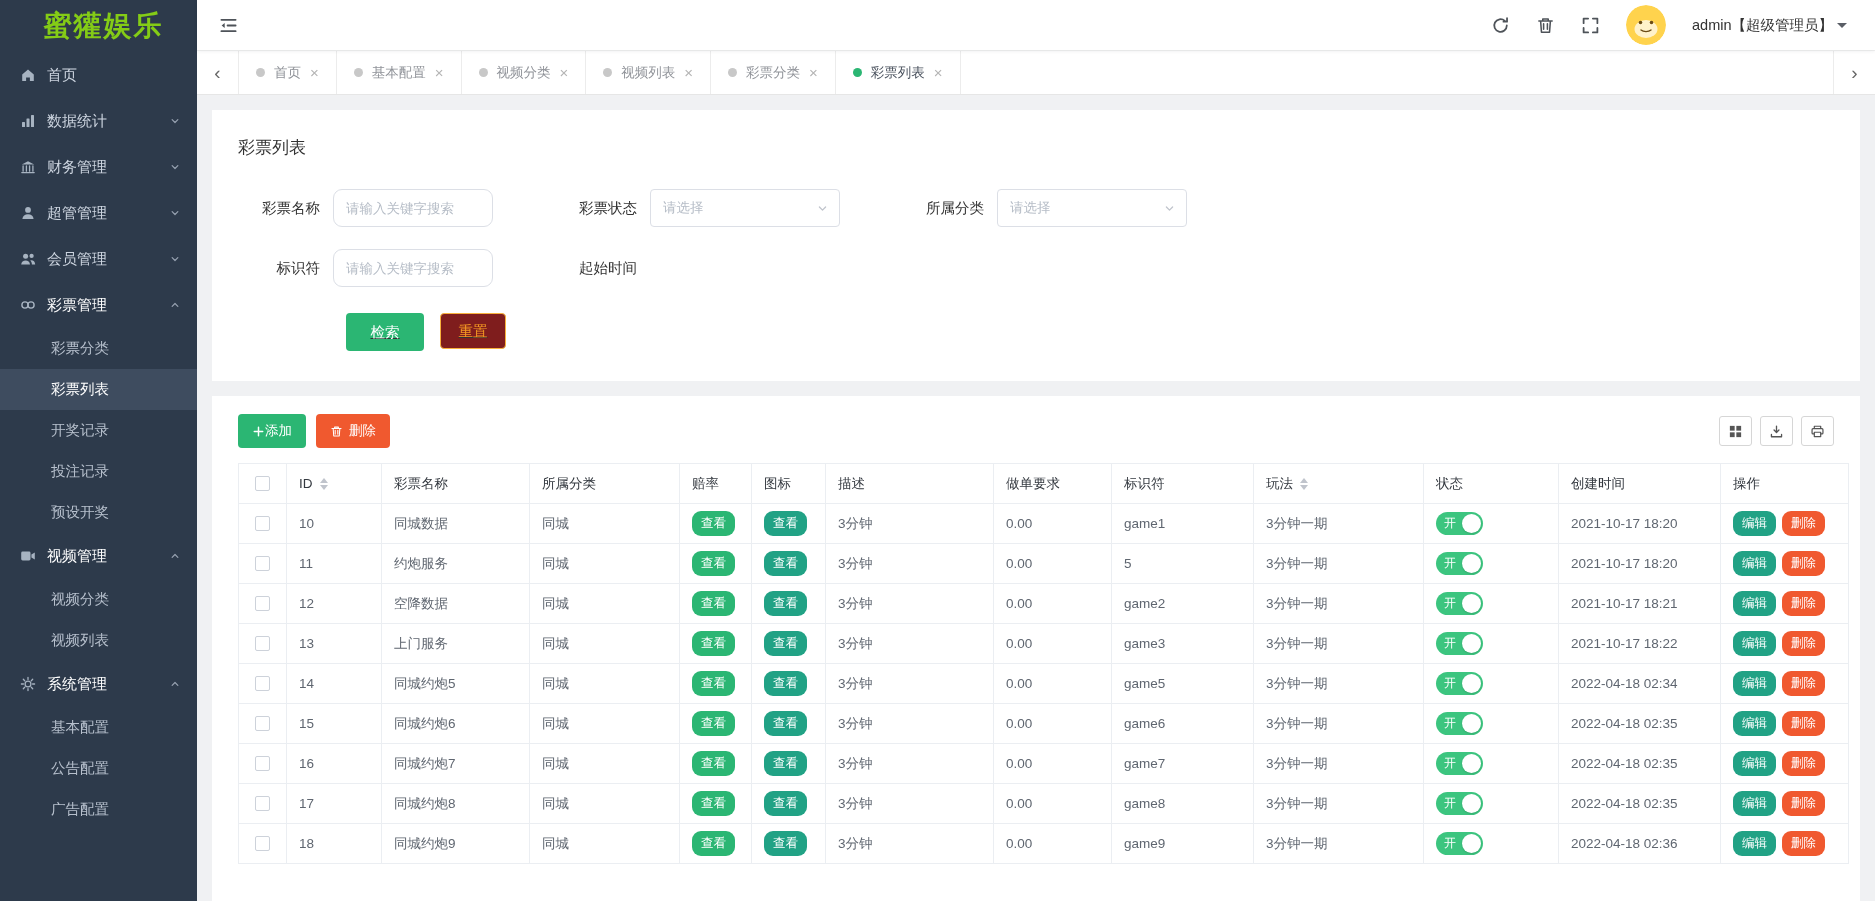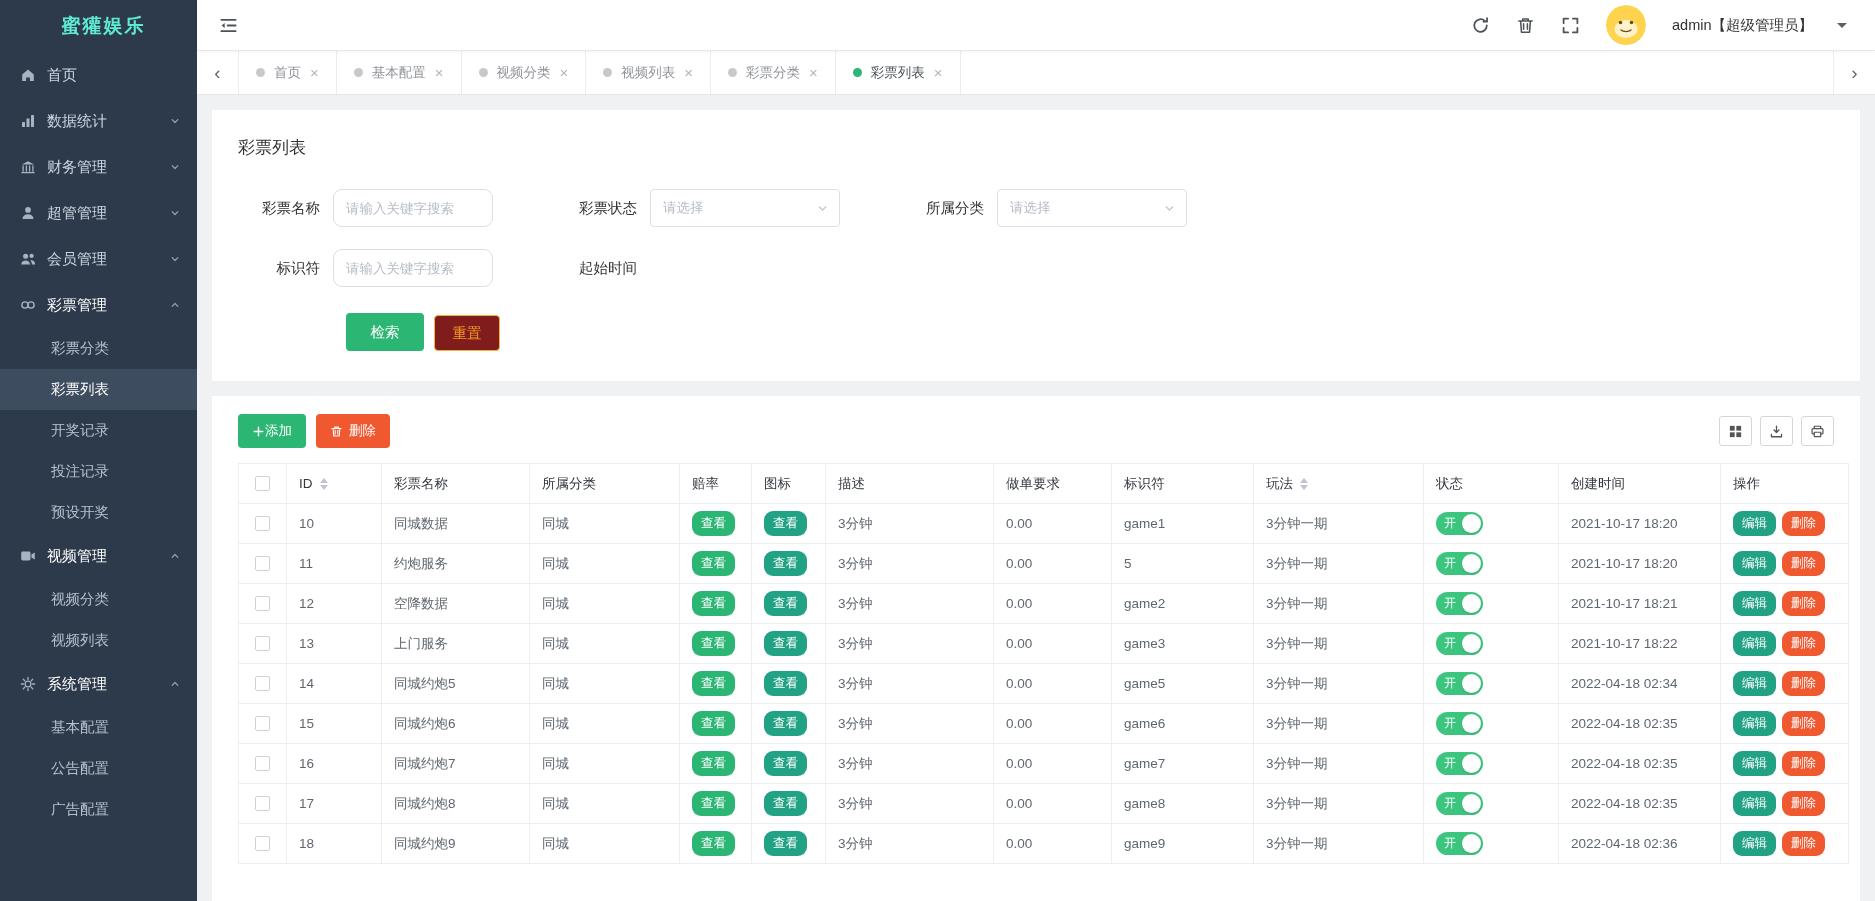--- a/index.html
+++ b/index.html
@@ -4,36 +4,36 @@
 <style>
   *{margin:0;padding:0;box-sizing:border-box;}
   html,body{width:1875px;height:901px;overflow:hidden;}
   body{font-family:"Liberation Sans","DejaVu Sans",sans-serif;background:#f0f1f3;color:#333;}
   .app{display:flex;width:100%;height:100%;}
   svg{display:block;}
   .svgwrap{display:inline-flex;align-items:center;justify-content:center;}
 
   
   .sidebar{width:197px;min-width:197px;height:100%;background:#2d3a4b;overflow:hidden;}
-  .logo{height:52px;display:flex;align-items:center;justify-content:center;color:#5eead4;font-size:19px;font-weight:bold;letter-spacing:2px;margin-left:10px;}
+  .logo{height:52px;display:flex;align-items:center;justify-content:center;color:#84cc16;font-size:28px;font-weight:bold;letter-spacing:2px;margin-left:10px;}
   .nav-item{height:46px;display:flex;align-items:center;padding:0 16px 0 20px;color:#cdd5e0;font-size:15px;cursor:pointer;}
   .nav-item.open{color:#fff;}
   .nav-item .nicon{font-size:16px;margin-right:11px;color:#a7b3c1;}
   .nav-item .arrow{margin-left:auto;font-size:12px;color:#96a1b0;}
   .nav-child{height:41px;display:flex;align-items:center;padding-left:51px;color:#b7c0cd;font-size:14.5px;cursor:pointer;}
   .nav-child.active{background:#3e4c5f;color:#fff;}
 
   
   .main{flex:1;min-width:0;display:flex;flex-direction:column;height:100%;}
 
   .topbar{height:50px;background:#fff;display:flex;align-items:center;padding:0 28px 0 22px;box-shadow:0 1px 4px rgba(0,21,41,.08);position:relative;z-index:3;}
   .icon-btn{background:none;border:none;padding:0;color:#4e5359;cursor:pointer;font-size:19px;display:inline-flex;}
   .topbar-right{margin-left:auto;display:flex;align-items:center;gap:26px;}
   .avatar{width:40px;height:40px;border-radius:50%;overflow:hidden;cursor:pointer;flex:none;}
-  .user-menu{display:flex;align-items:center;gap:24px;font-size:14.5px;color:#333;cursor:pointer;white-space:nowrap;}
+  .user-menu{display:flex;align-items:center;gap:4px;font-size:14.5px;color:#333;cursor:pointer;white-space:nowrap;}
   .caret-down{width:0;height:0;border:5px solid transparent;border-top-color:#5a5e66;margin-top:6px;}
 
   
   .tabbar{height:45px;background:#fff;display:flex;align-items:stretch;border-top:1px solid #f2f2f2;border-bottom:1px solid #e6e6e6;position:relative;z-index:2;}
   .tab-scroll{width:42px;border:none;background:#fff;color:#666;font-size:19px;cursor:pointer;display:flex;align-items:center;justify-content:center;}
   .tab-scroll.left{border-right:1px solid #ececec;}
   .tab-scroll.right{border-left:1px solid #ececec;margin-left:auto;}
   .tabs{display:flex;align-items:stretch;overflow:hidden;}
   .tab{display:flex;align-items:center;gap:9px;padding:0 17px;border-right:1px solid #ececec;color:#909399;font-size:13.5px;cursor:pointer;white-space:nowrap;}
   .tab .dot{width:9px;height:9px;border-radius:50%;background:#c8c8c8;flex:none;}
@@ -46,21 +46,21 @@
   .card{background:#fff;}
   .card-search{padding:22px 26px 4px;}
   .page-title{font-size:17px;font-weight:500;color:#333;margin:4px 0 30px;}
   .form-grid{display:flex;flex-wrap:wrap;max-width:1120px;}
   .field{display:flex;align-items:center;margin:0 62px 22px 0;}
   .flabel{width:95px;text-align:right;padding-right:13px;font-size:14.5px;color:#333;white-space:nowrap;}
   .finput{width:160px;height:38px;border:1px solid #dcdfe6;border-radius:9px;padding:0 12px;font-size:13.5px;color:#c2410c;font-family:inherit;outline:none;background:#fff;}
   .finput::placeholder{color:#b6bdc7;}
   .fselect{width:190px;height:38px;border:1px solid #dcdfe6;border-radius:4px;padding:0 10px 0 12px;display:flex;align-items:center;justify-content:space-between;color:#b6bdc7;font-size:13.5px;cursor:pointer;background:#fff;}
   .sel-caret{color:#c0c4cc;font-size:13px;}
-  .form-actions{margin:4px 0 26px 108px;display:flex;gap:10px;align-items:flex-end;}
+  .form-actions{margin:4px 0 26px 108px;display:flex;gap:16px;align-items:flex-start;text-decoration:underline;}
   .btn{border:none;border-radius:4px;cursor:pointer;font-family:inherit;display:inline-flex;align-items:center;justify-content:center;}
   .btn-search{background:#2bb673;color:#fff;width:78px;height:38px;font-size:14.5px;}
   .btn-reset{background:#7f1d1d;border:1px solid #f8b13c;color:#f59a23;width:66px;height:36px;font-size:14.5px;border-radius:4px;cursor:pointer;font-family:inherit;}
 
   .card-table{flex:1;margin-top:15px;padding:18px 26px;overflow:hidden;}
   .table-toolbar{display:flex;align-items:center;gap:10px;}
   .btn-add{background:#2bb673;color:#fff;height:34px;padding:0 14px;font-size:13.5px;}
   .btn-del{background:#f0592f;color:#fff;height:34px;padding:0 14px;font-size:13.5px;gap:6px;}
   .bicon{font-size:13px;display:inline-flex;}
   .tool-right{margin-left:auto;display:flex;gap:8px;}

